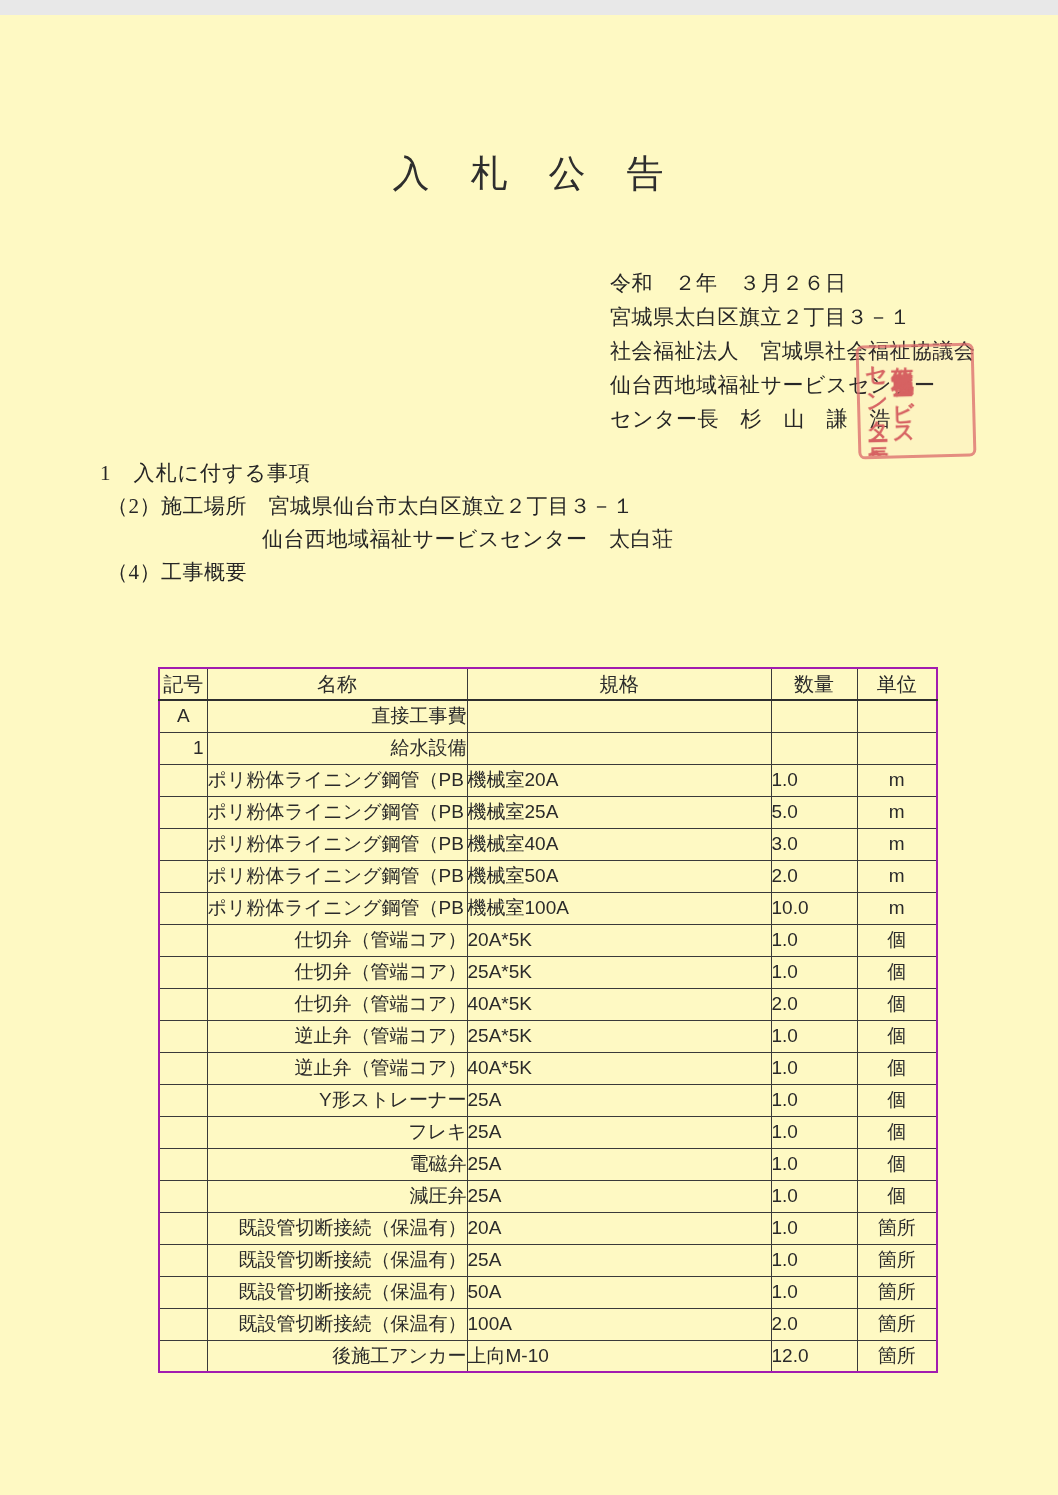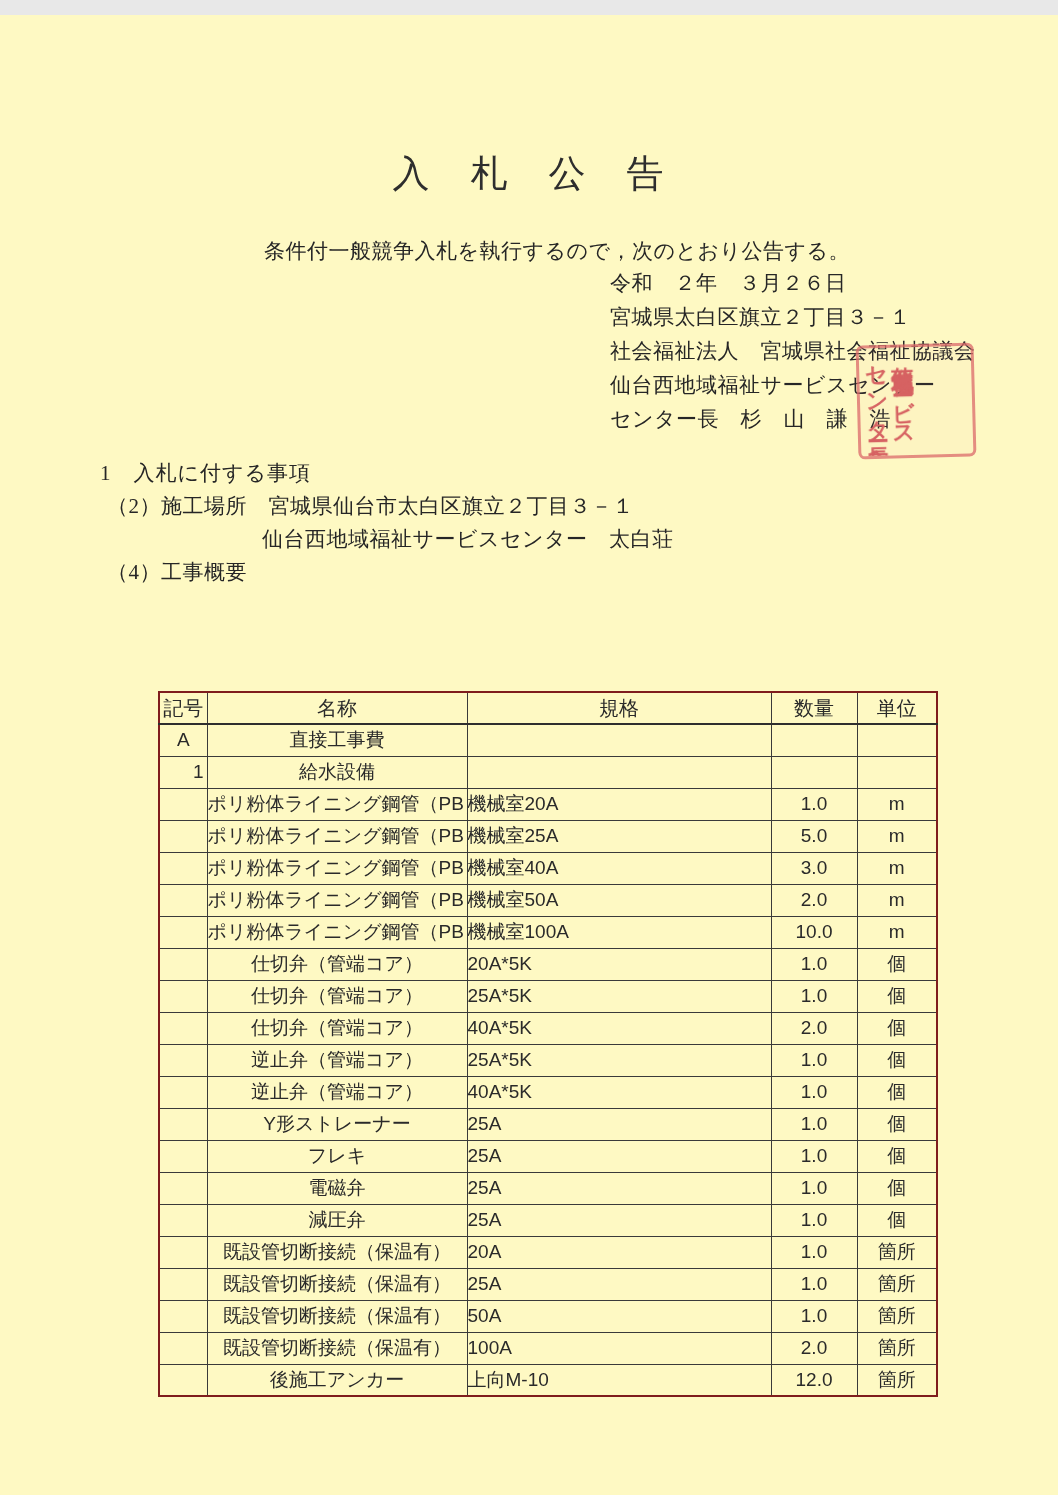--- a/index.html
+++ b/index.html
@@ -71,58 +71,57 @@
   .section-lines{
     position:absolute;
     top:477px; left:107px;
     font-size:21px;
     letter-spacing:0.5px;
   }
   .section-lines .line{height:33px; white-space:nowrap;}
   .section-lines .line.indent{padding-left:155px;}
   .works-table{
     position:absolute;
-    top:676px; left:158px;
+    top:652px; left:158px;
     border-collapse:collapse;
     table-layout:fixed;
     width:778px;
     font-family:"Liberation Sans","DejaVu Sans",sans-serif;
     font-size:19px;
     color:#2a2a2a;
-    border:2px solid #7f1d1d;
+    border:2px solid #a21caf;
   }
   .works-table th,.works-table td{
     border:1px solid #3a3a3a;
     height:32px;
     padding:0;
     box-sizing:border-box;
     overflow:hidden;
     white-space:nowrap;
     font-weight:normal;
   }
   .works-table thead th{
     text-align:center;
     font-size:20px;
     border-bottom:2px solid #2e2e2e;
   }
   .cell-code{text-align:center;}
   .cell-code.code-num{text-align:right; padding-right:3px;}
-  .cell-name{text-align:center; padding-left:7px;}
+  .cell-name{text-align:right; padding-left:7px;}
   .cell-spec{text-align:left; padding-left:7px;}
-  .cell-qty{text-align:center; padding-right:7px;}
+  .cell-qty{text-align:left; padding-right:7px;}
   .cell-unit{text-align:center;}
 </style>
 </head>
 <body>
 
 <div class="page">
 
   <div class="doc-title">入　札　公　告</div>
 
-  <div class="intro">条件付一般競争入札を執行するので，次のとおり公告する。</div>
 
   <div class="issuer">
     <div>令和　２年　３月２６日</div>
     <div>宮城県太白区旗立２丁目３－１</div>
     <div>社会福祉法人　宮城県社会福祉協議会</div>
     <div>仙台西地域福祉サービスセンター</div>
     <div>センター長　杉　山　謙　浩</div>
   </div>
 
   <div class="stamp">

